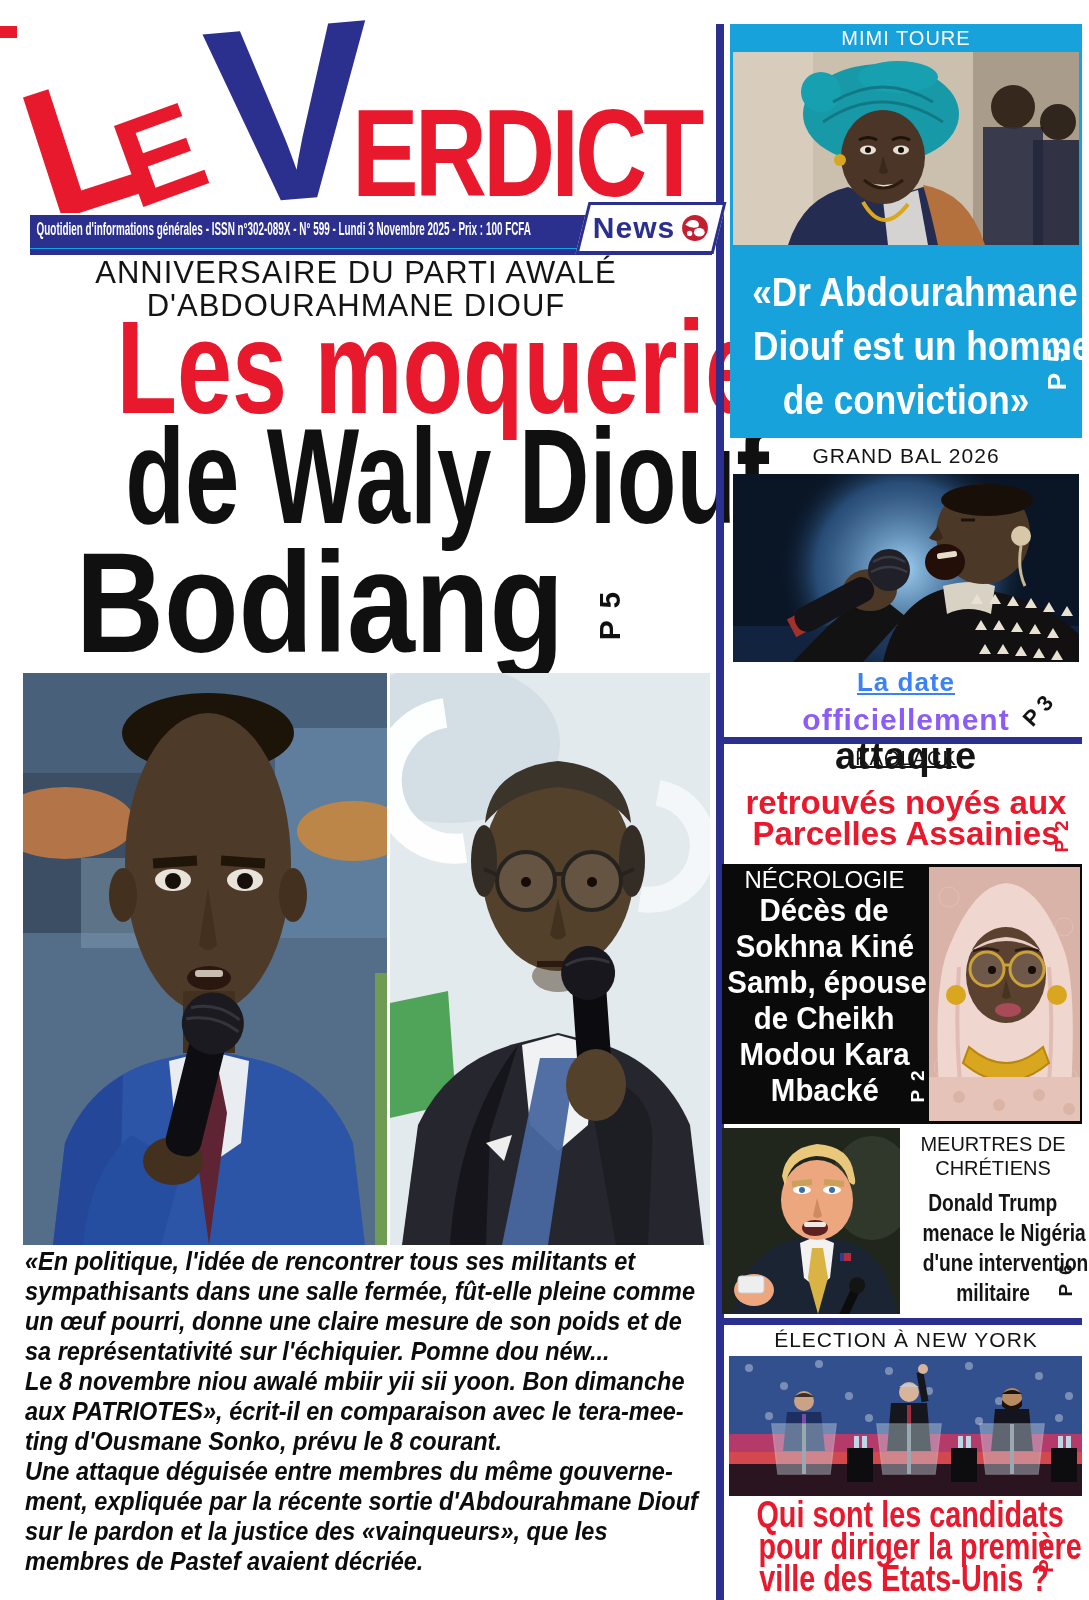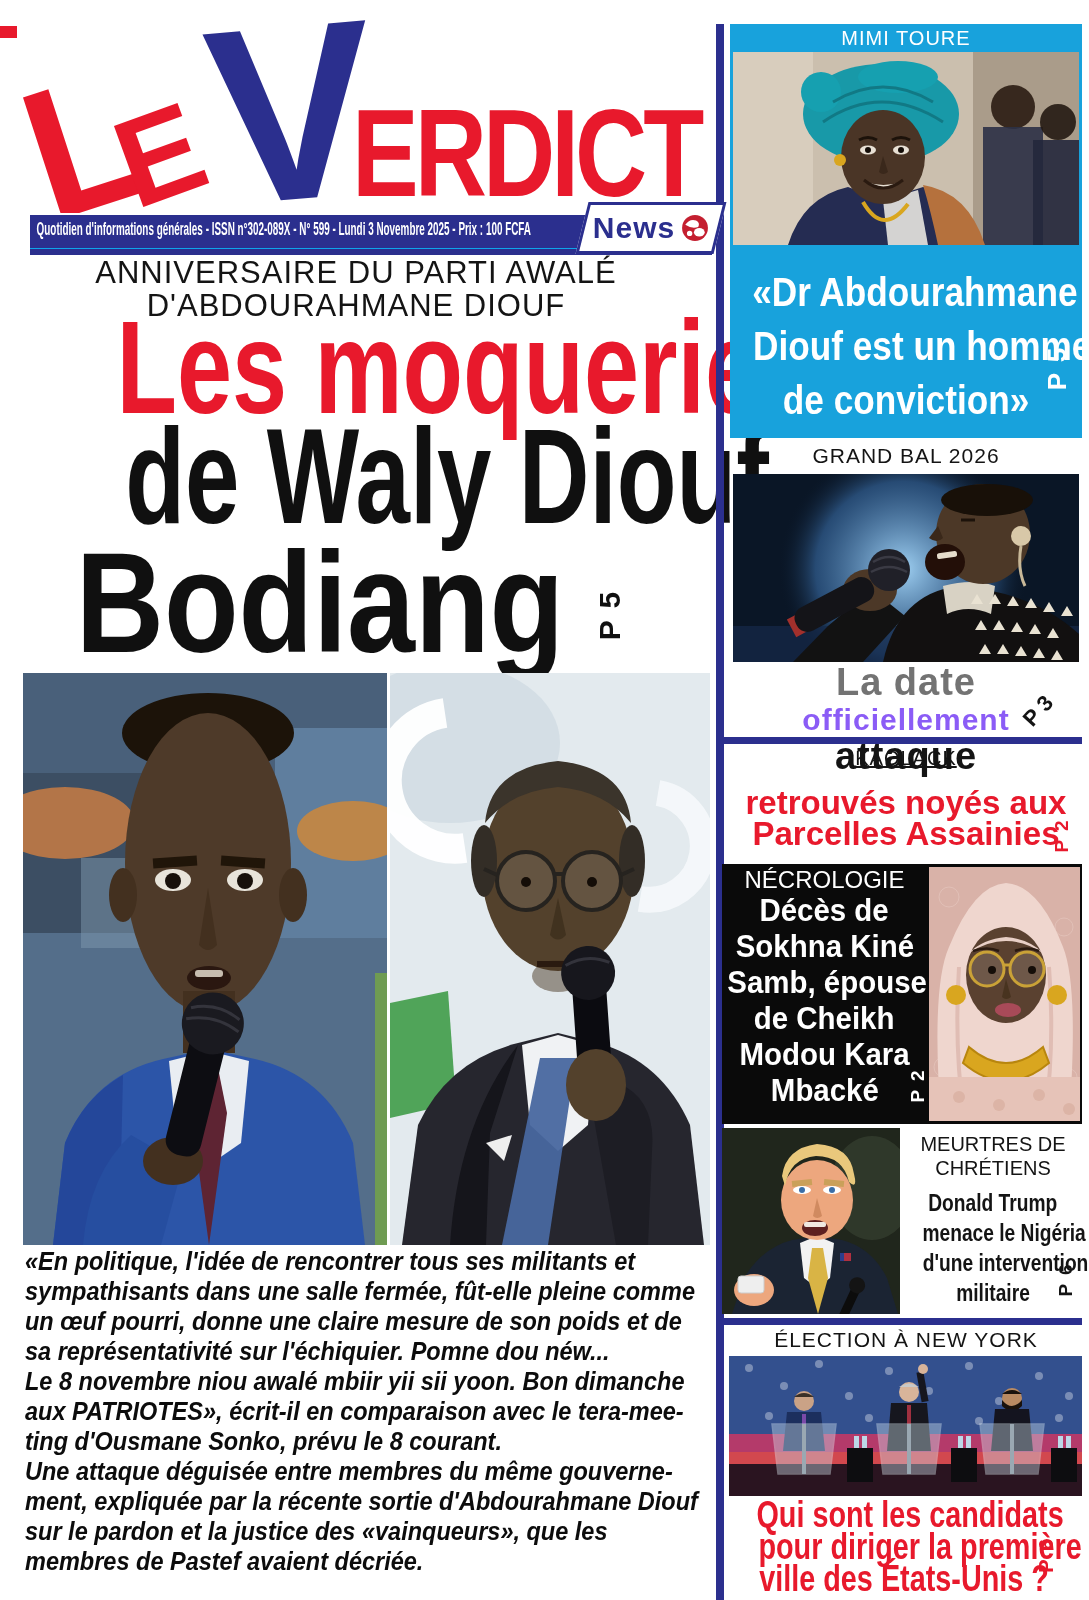--- a/index.html
+++ b/index.html
@@ -243,21 +243,21 @@
     <path d="M60 188 L95 152 Q120 130 142 118 L172 142 L130 188 Z" fill="#121212"></path>
     <ellipse cx="137" cy="116" rx="27" ry="21" fill="#4c3827"></ellipse>
     <g transform="rotate(-28 100 130)">
       <rect x="52" y="122" width="14" height="20" fill="#a2302c"></rect>
       <rect x="58" y="118" width="86" height="26" rx="12" fill="#141418"></rect>
     </g>
     <circle cx="156" cy="96" r="21" fill="#202028"></circle>
     <path d="M140 88 Q156 78 172 88 M138 98 Q156 88 174 98" stroke="#3a3a44" stroke-width="2.5" fill="none"></path>
   </svg>
   <div class="abs ctr" style="left:722px;top:664px;width:368px;">
-    <span class="hl" style="font-size:38px;line-height:37px;letter-spacing:1px;color:#737373;">La date</span><br>
+    <span class="hl" style="font-size:26px;line-height:37px;letter-spacing:1px;color:#3b82f6;text-decoration:underline;">La date</span><br>
     <span class="hl" style="font-size:30px;line-height:37px;letter-spacing:1px;color:#8b5cf6;">officiellement</span><br>
     <span class="hl" style="font-size:38px;line-height:37px;letter-spacing:1px;color:#141414;">attaque</span>
   </div>
   <span class="abs" style="left:1022px;top:698px;font-weight:bold;font-size:22px;transform:rotate(-48deg);color:#141414;">P 3</span>
 
   <div class="abs bar" style="left:716px;top:737px;width:366px;height:7px;"></div>
 
   <div class="abs ctr kick nw" style="left:730px;top:747px;width:352px;font-size:20px;letter-spacing:1px;text-decoration:underline;">KAOLACK</div>
   <div class="abs ctr" style="left:726px;top:769px;width:360px;">
     <br>

